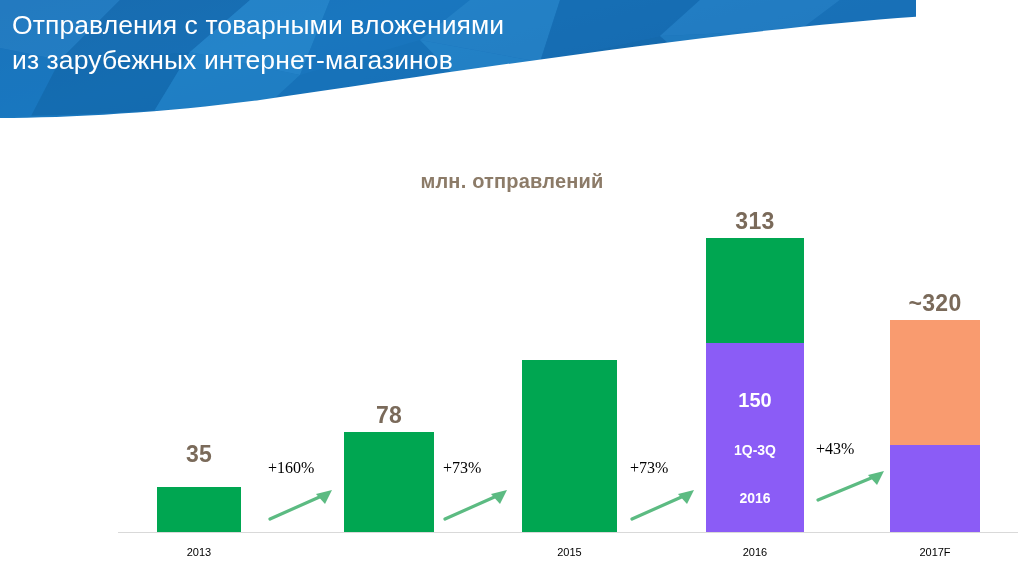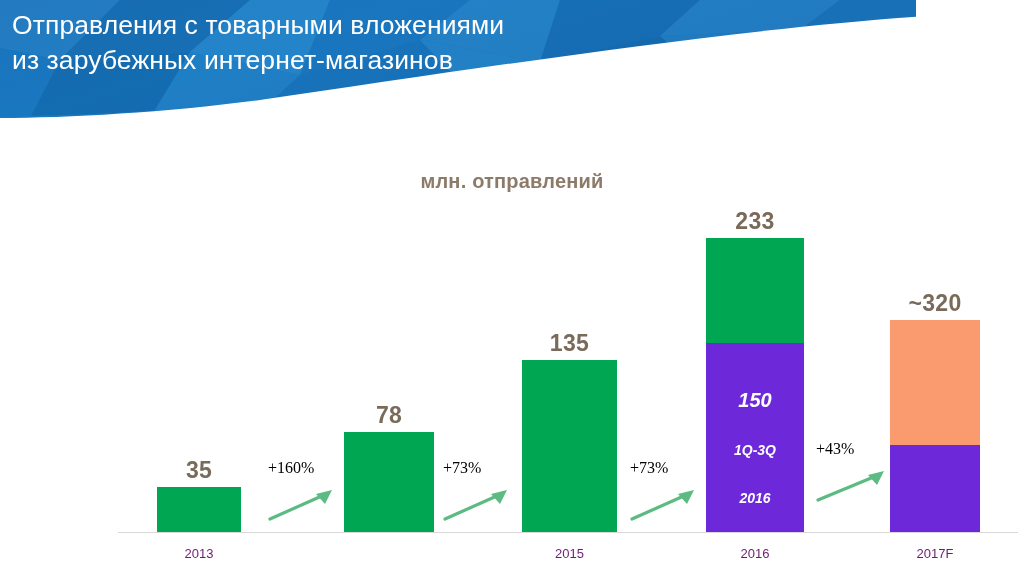--- a/index.html
+++ b/index.html
@@ -81,21 +81,21 @@
     position: absolute;
     bottom: 0;
     width: 100%;
   }
   .seg {
     width: 100%;
     position: relative;
     box-sizing: border-box;
   }
   .seg-green  { background: #00a651; }
-  .seg-blue   { background: #6d28d9; font-style: italic; }
+  .seg-blue   { background: #8b5cf6; }
   .seg-orange { background: #f99b6f; }
 
   .bar-total-label {
     position: absolute;
     left: -30px;
     right: -30px;
     text-align: center;
     color: #7a6a5a;
     font-size: 23px;
     font-weight: bold;
@@ -121,22 +121,22 @@
     margin-top: 32px;
   }
 
   .x-label {
     position: absolute;
     left: -40px;
     right: -40px;
     top: 100%;
     margin-top: 14px;
     text-align: center;
-    color: #701a75;
-    font-size: 13px;
+    color: #000000;
+    font-size: 11px;
   }
 
   
   .growth {
     position: absolute;
   }
   .growth-label {
     position: absolute;
     left: 0; top: 0;
     white-space: nowrap;
@@ -194,44 +194,43 @@
 из зарубежных интернет-магазинов</div>
 </div>
 
 <div class="chart">
 
   <div class="chart-subtitle">млн. отправлений</div>
 
   <div class="axis-line"></div>
 
   <div class="bar-group" style="left:157px; width:84px; height:45px;">
-    <div class="bar-total-label" style="bottom:48px;">35</div>
+    <div class="bar-total-label" style="bottom:64px;">35</div>
     <div class="bar-stack">
       <div class="seg seg-green" style="height:45px;"></div>
     </div>
     <div class="x-label">2013</div>
   </div>
 
   <div class="bar-group" style="left:344px; width:90px; height:100px;">
     <div class="bar-total-label" style="bottom:103px;">78</div>
     <div class="bar-stack">
       <div class="seg seg-green" style="height:100px;"></div>
     </div>
   </div>
 
   <div class="bar-group" style="left:522px; width:95px; height:172px;">
-    <div class="bar-total-label" style="bottom:175px;">135</div>
     <div class="bar-stack">
       <div class="seg seg-green" style="height:172px;"></div>
     </div>
     <div class="x-label">2015</div>
   </div>
 
   <div class="bar-group" style="left:706px; width:98px; height:294px;">
-    <div class="bar-total-label" style="bottom:297px;">233</div>
+    <div class="bar-total-label" style="bottom:297px;">313</div>
     <div class="bar-stack">
       <div class="seg seg-green" style="height:105px;"></div>
       <div class="seg seg-blue" style="height:189px;">
         <div class="inbar-label" style="top:46px;">
           <span class="inbar-value">150</span>
           <span class="inbar-sub">1Q-3Q</span>
           <span class="inbar-sub">2016</span>
         </div>
       </div>
     </div>

